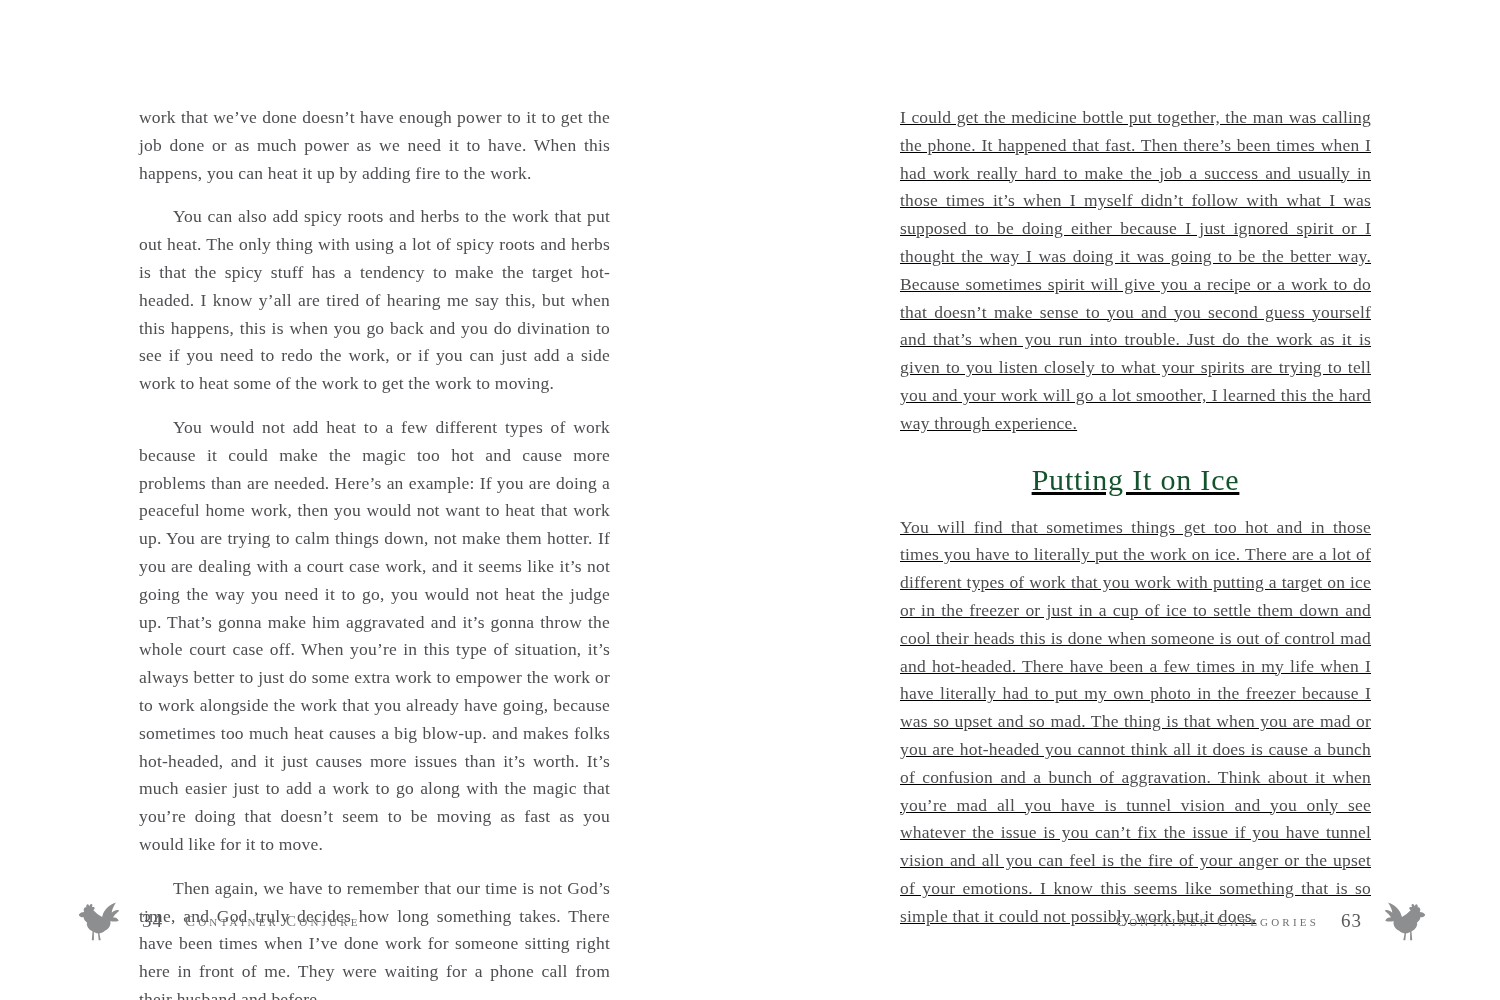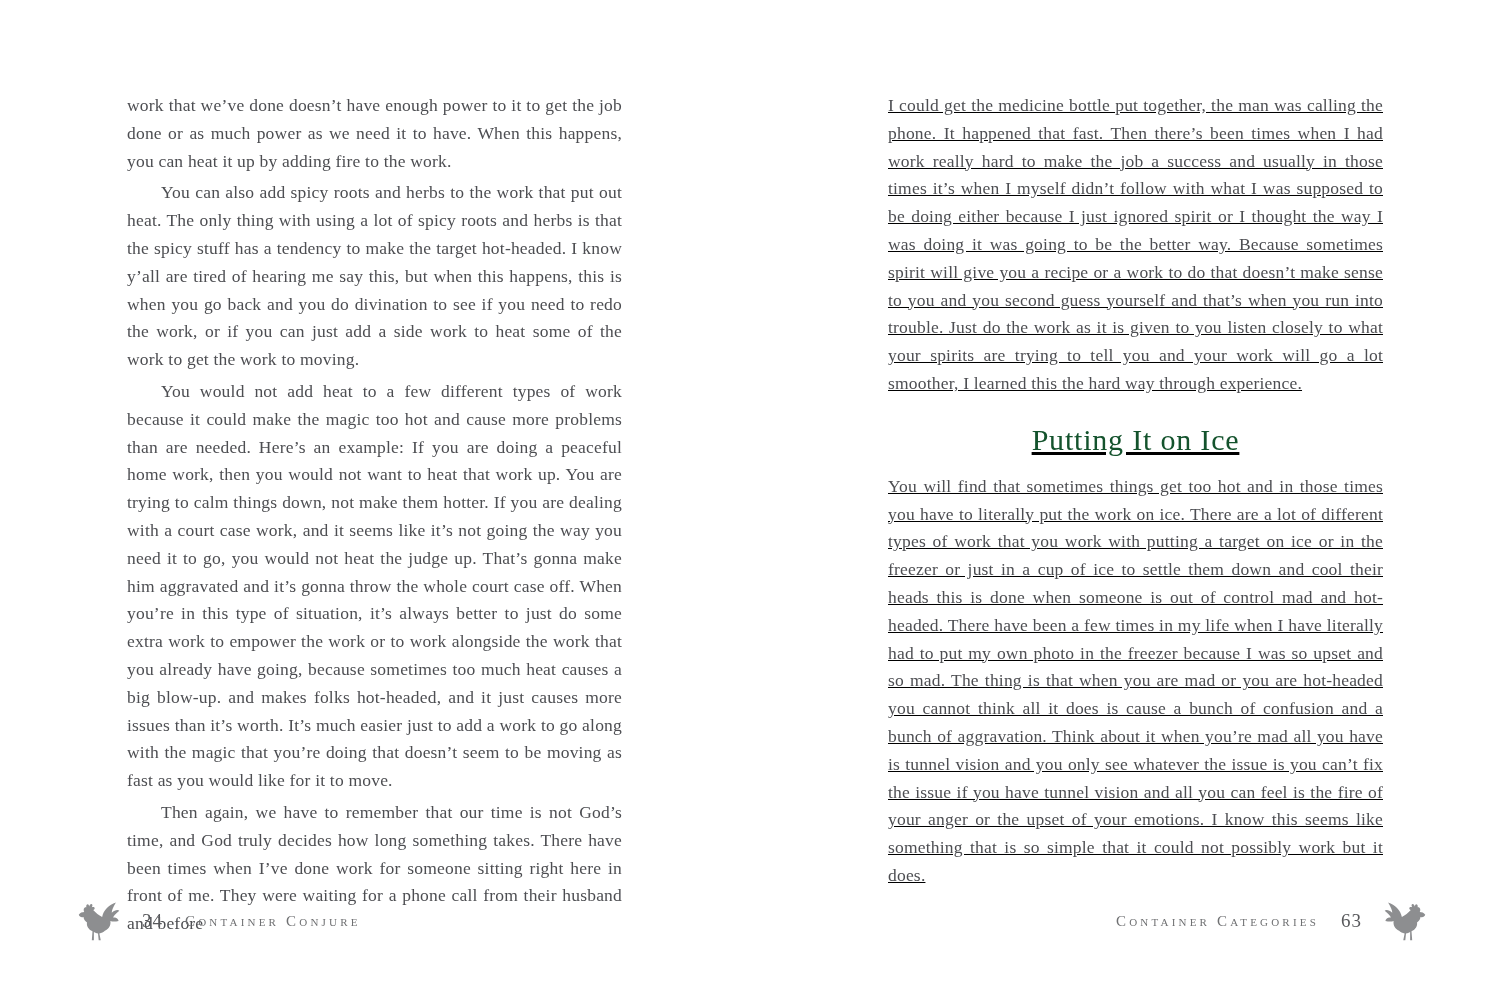--- a/index.html
+++ b/index.html
@@ -16,21 +16,21 @@
     overflow: hidden;
   }
   .text-block {
     position: absolute;
     top: 88px;
     width: 503px;
   }
   .text-block.left  { left: 123px; }
   .text-block.right { left: 884px; text-decoration: underline; }
   .text-block p {
-    margin: 4px;
+    margin: 16px;
     font-size: 17.5px;
     line-height: 27.8px;
     color: #4d4e52;
     text-align: justify;
     letter-spacing: 0.2px;
   }
   .text-block p.indent { text-indent: 34px; }
   .section-heading {
     margin: 24px 0 15px 0;
     font-size: 30px;

